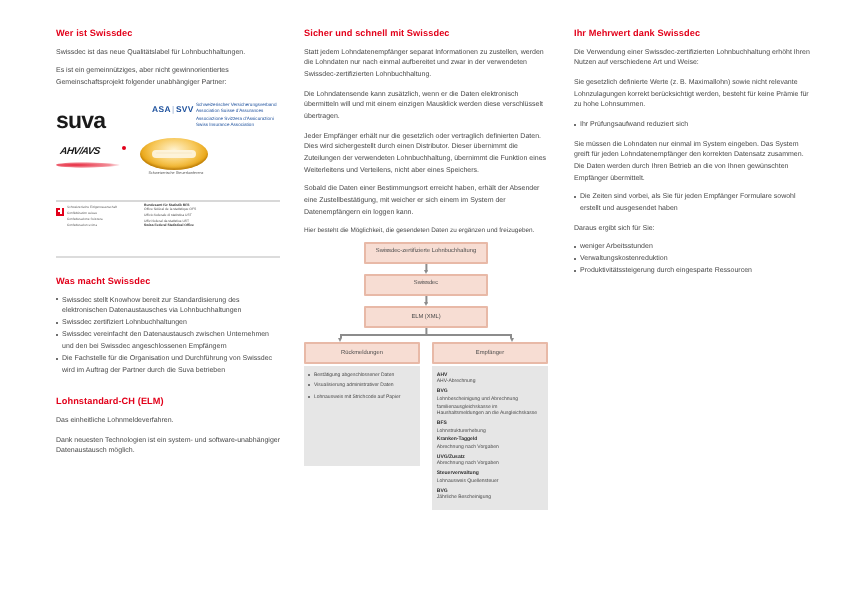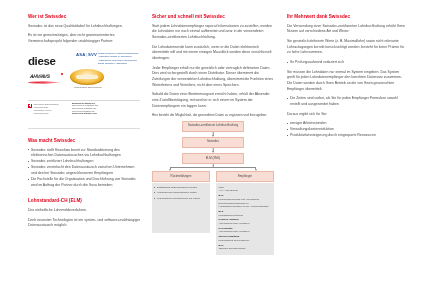--- a/index.html
+++ b/index.html
@@ -161,21 +161,21 @@
 <div class="page">
 
   <div class="col col-left lead-top">
 
     <h2 class="head">Wer ist Swissdec</h2>
 
     <p class="body">Swissdec ist das neue Qualitätslabel für Lohnbuchhaltungen.</p>
     <p class="body">Es ist ein gemeinnütziges, aber nicht gewinnorientiertes Gemeinschaftsprojekt folgender unabhängiger Partner:</p>
 
     <div class="logos">
-      <div class="suva">diese</div>
+      <div class="suva">suva</div>
 
       <div class="asasvv">
         <span>ASA</span><span class="bar">|</span><span>SVV</span>
       </div>
 
       <div class="asatext">Schweizerischer Versicherungsverband Association Suisse d'Assurances Associazione Svizzera d'Assicurazioni Swiss Insurance Association</div>
 
       <div class="ahv">
         <div class="wordmark">AHV/AVS</div>
         <div class="swoosh"></div>

